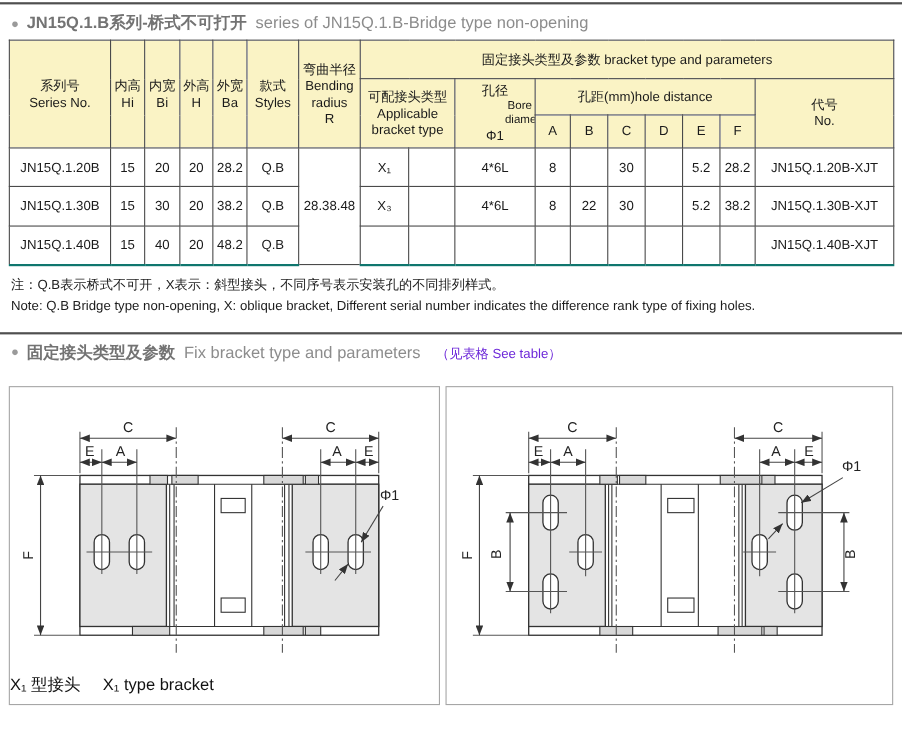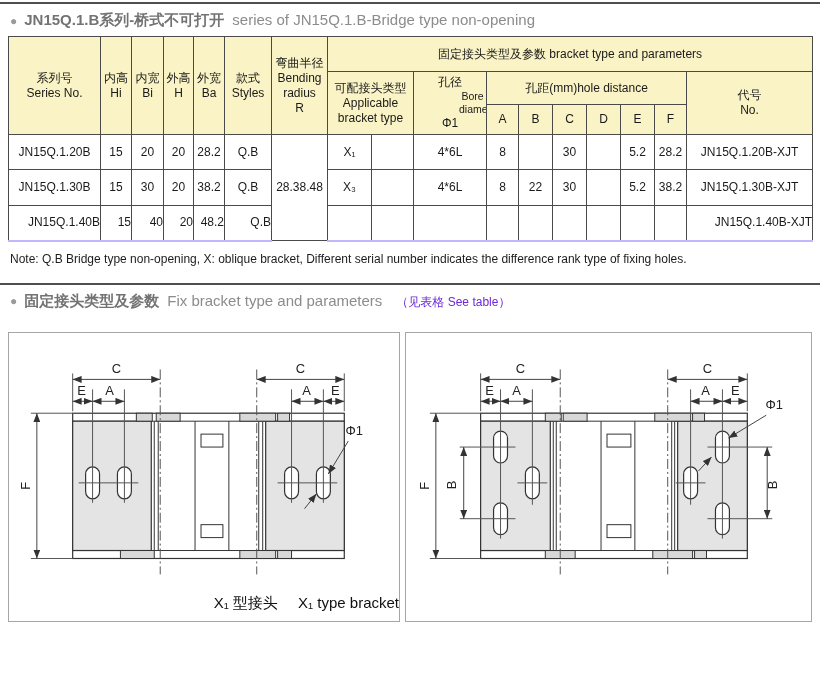--- a/index.html
+++ b/index.html
@@ -13,30 +13,30 @@
   .t-en{color:#8c8c8c;font-size:15px;margin-left:8px;}
   .t-hint{color:#6d28d9;font-size:12px;margin-left:14px;}
 
   table.spec{border-collapse:collapse;table-layout:fixed;margin:6px 0 0 8px;width:804px;
              border:1px solid #4a4a4a;font-size:12px;color:#1a1a1a;}
   table.spec th,table.spec td{border:1px solid #4a4a4a;padding:0;text-align:center;
              vertical-align:middle;line-height:15px;font-weight:normal;overflow:hidden;}
   table.spec th{background:#faf3c5;}
   table.spec .sm{font-size:10.5px;line-height:13px;margin-left:45px;}
   table.spec tr.body-first td{border-top:1px solid #fca5a5;}
-  table.spec tr.body-last td{border-bottom:2px solid #c4b5fd;text-align:right;}
+  table.spec tr.body-last td{border-bottom:2px solid #0f766e;}
 
   .notes{margin:8px 10px 0 10px;font-size:12px;line-height:19px;color:#1c1c1c;}
   .divider2{margin-top:14px;}
 
   .diagrams{position:relative;display:flex;gap:5px;margin:21px 8px 0 8px;}
   .panel{position:relative;background:#fff;border:1px solid #a6a6a6;height:288px;}
   .panel.p1{width:390px;}
   .panel.p2{width:405px;}
-  .caption{position:absolute;bottom:8px;left:0;width:100%;text-align:right;
+  .caption{position:absolute;bottom:8px;left:0;width:100%;text-align:left;
            font-size:15px;color:#111;white-space:nowrap;}
   .caption .en{margin-left:16px;}
   .watermark{position:absolute;left:315px;top:48px;font-size:58px;font-weight:bold;
              letter-spacing:10px;color:#ffffff;opacity:.55;z-index:5;pointer-events:none;
              text-shadow:0 0 2px rgba(255,255,255,.4);}
   svg text{font-family:"Liberation Sans","DejaVu Sans",sans-serif;font-size:13px;fill:#222;}
   svg .dim{stroke:#444;stroke-width:1;fill:none;}
   svg .ext{stroke:#555;stroke-width:1;fill:none;}
   svg .cl{stroke:#555;stroke-width:1;fill:none;stroke-dasharray:10 3 2 3;}
   svg .part{stroke:#333;stroke-width:1.2;fill:#fff;}
@@ -194,20 +194,21 @@
       <td></td>
       <td></td>
       <td></td>
       <td></td>
       <td>JN15Q.1.40B-XJT</td>
     </tr>
   </tbody>
     </table>
 
   <div class="notes">
+    <div>注：Q.B表示桥式不可开，X表示：斜型接头，不同序号表示安装孔的不同排列样式。</div>
     <div>Note: Q.B Bridge type non-opening, X: oblique bracket, Different serial number indicates the difference rank type of fixing holes.</div>
   </div>
 
   <div class="rule divider2"></div>
 
   <div class="sec-head">
     <span class="bullet">●</span>
     <span class="t-zh">固定接头类型及参数</span>
     <span class="t-en">Fix bracket type and parameters</span>
     <span class="t-hint">（见表格 See table）</span>

